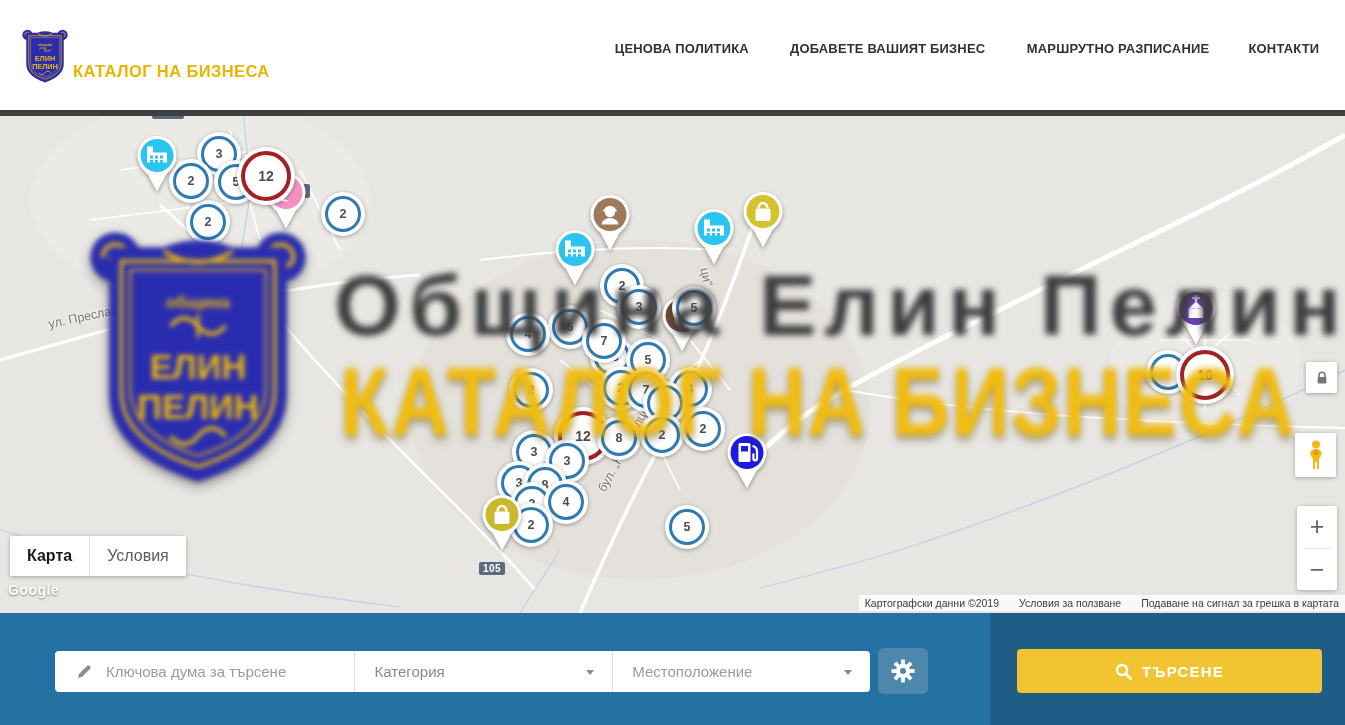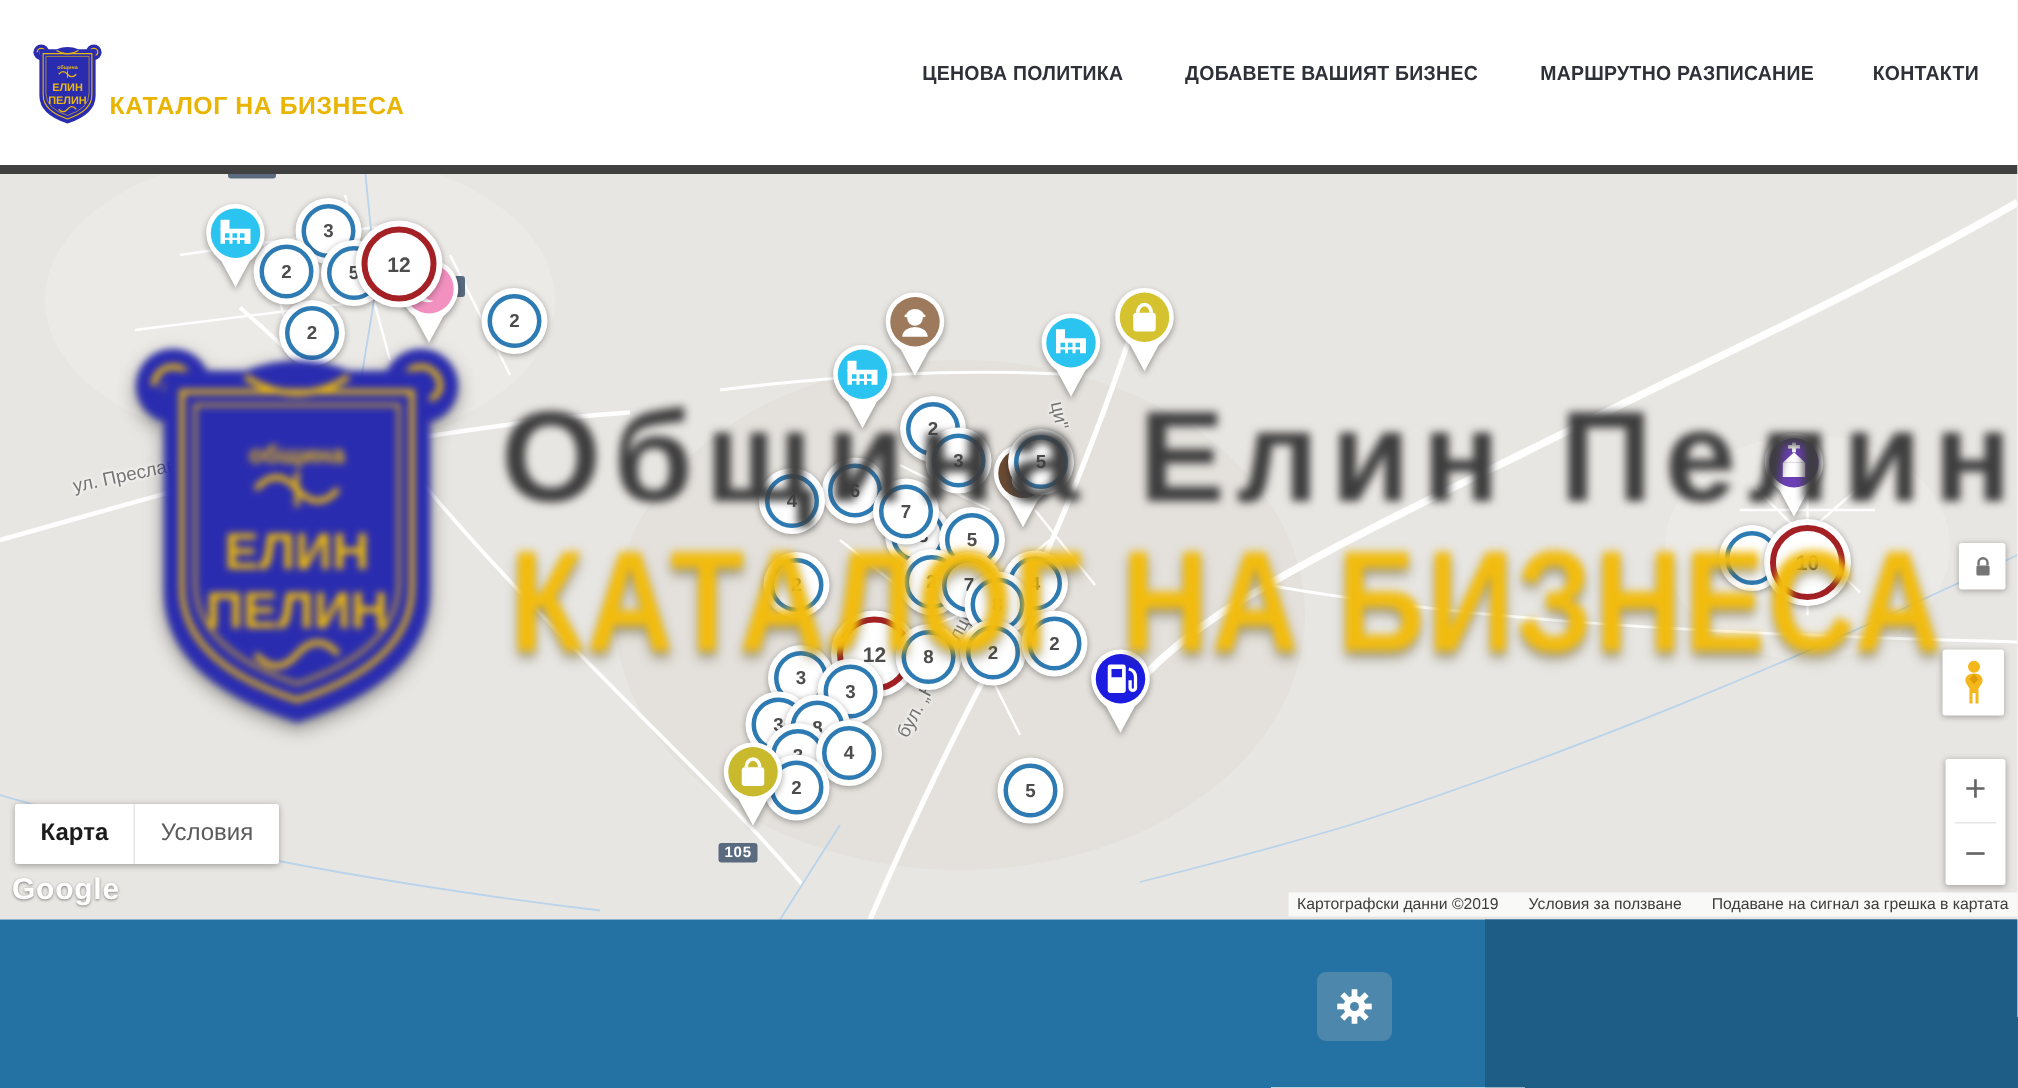--- a/index.html
+++ b/index.html
@@ -44,21 +44,21 @@
             letter-spacing:2px;transform:scaleX(.84);transform-origin:left;filter:blur(3px);white-space:nowrap;
             text-shadow:0 4px 7px rgba(70,60,20,.55);}
 
   
   #maptype{position:absolute;left:10px;top:426px;height:40px;display:flex;z-index:200;
            box-shadow:0 1px 4px rgba(0,0,0,.3);border-radius:2px;overflow:hidden;}
   .maptype-btn{background:#fff;height:40px;display:flex;align-items:center;justify-content:center;
                font-size:16px;padding:0 17px;cursor:pointer;}
   #maptype-map{font-weight:bold;color:#1b1b1b;border-right:1px solid #e6e6e6;}
   #maptype-sat{color:#5b5b5b;}
-  #google-logo{position:absolute;left:8px;top:472px;z-index:200;font-size:20px;font-weight:bold;color:#fff;
+  #google-logo{position:absolute;left:8px;top:472px;z-index:200;font-size:14px;font-weight:bold;color:#fff;
                letter-spacing:.5px;text-shadow:0 1px 2px rgba(0,0,0,.45);cursor:pointer;}
   #attribution{position:absolute;right:0;top:485px;height:16px;z-index:200;display:flex;align-items:center;
                background:rgba(255,255,255,.75);font-size:10.5px;color:#3c3c3c;padding:0 6px;gap:20px;white-space:nowrap;}
   #attribution span{cursor:default;text-align:right;}
   #attribution .attr-link{cursor:pointer;}
 
   .map-ctl{position:absolute;background:#fff;box-shadow:0 1px 4px rgba(0,0,0,.3);border-radius:2px;z-index:200;
            display:flex;align-items:center;justify-content:center;cursor:pointer;}
   #lock-btn{left:1306px;top:252px;width:31px;height:31px;}
   #pegman-btn{left:1295px;top:323px;width:41px;height:44px;}
@@ -431,31 +431,54 @@
   <div id="zoomctl">
     <div class="zoom-btn">+</div>
     <div id="zoom-divider"></div>
     <div class="zoom-btn">−</div>
   </div>
 </div>
 
 <div id="searchbar">
   <div id="searchbar-dark"></div>
 
+  <div id="search-pill">
+    <div class="pill-sec" id="sec-keyword">
+      <svg width="17" height="17" viewBox="0 0 17 17">
+        <path d="M2 15 L3.2 10.8 L11.2 2.8 a1.6 1.6 0 0 1 2.3 0 l0.7 0.7 a1.6 1.6 0 0 1 0 2.3 L6.2 13.8 Z" fill="#8d8d8d"></path>
+      </svg>
+      <span class="pill-placeholder">Ключова дума за търсене</span>
+    </div>
+    <div class="pill-sec" id="sec-category">
+      <span class="pill-label">Категория</span>
+      <span class="caret"></span>
+    </div>
+    <div class="pill-sec" id="sec-location">
+      <span class="pill-placeholder">Местоположение</span>
+      <span class="caret"></span>
+    </div>
+  </div>
 
   <div id="gear-btn">
     <svg width="24" height="24" viewBox="-12 -12 24 24">
       <g fill="#ffffff">
         <rect x="-1.9" y="-11.5" width="3.8" height="5"></rect>
         <rect x="-1.9" y="-11.5" width="3.8" height="5" transform="rotate(45)"></rect>
         <rect x="-1.9" y="-11.5" width="3.8" height="5" transform="rotate(90)"></rect>
         <rect x="-1.9" y="-11.5" width="3.8" height="5" transform="rotate(135)"></rect>
         <rect x="-1.9" y="-11.5" width="3.8" height="5" transform="rotate(180)"></rect>
         <rect x="-1.9" y="-11.5" width="3.8" height="5" transform="rotate(225)"></rect>
         <rect x="-1.9" y="-11.5" width="3.8" height="5" transform="rotate(270)"></rect>
         <rect x="-1.9" y="-11.5" width="3.8" height="5" transform="rotate(315)"></rect>
         <circle r="7.2"></circle>
       </g>
       <circle r="3" fill="#4d87ac"></circle>
     </svg>
   </div>
 
+  <div id="search-btn">
+    <svg width="17" height="17" viewBox="0 0 17 17">
+      <circle cx="7" cy="7" r="5" fill="none" stroke="#ffffff" stroke-width="2.4"></circle>
+      <line x1="11" y1="11" x2="15.5" y2="15.5" stroke="#ffffff" stroke-width="2.6" stroke-linecap="round"></line>
+    </svg>
+    <span>ТЪРСЕНЕ</span>
+  </div>
 </div>
 
 </body></html>

